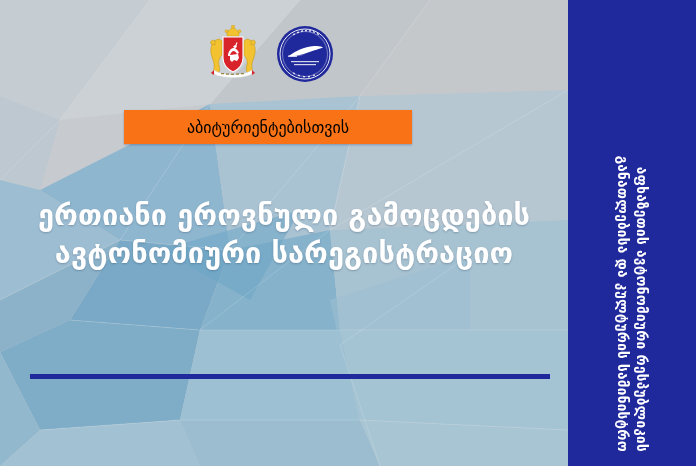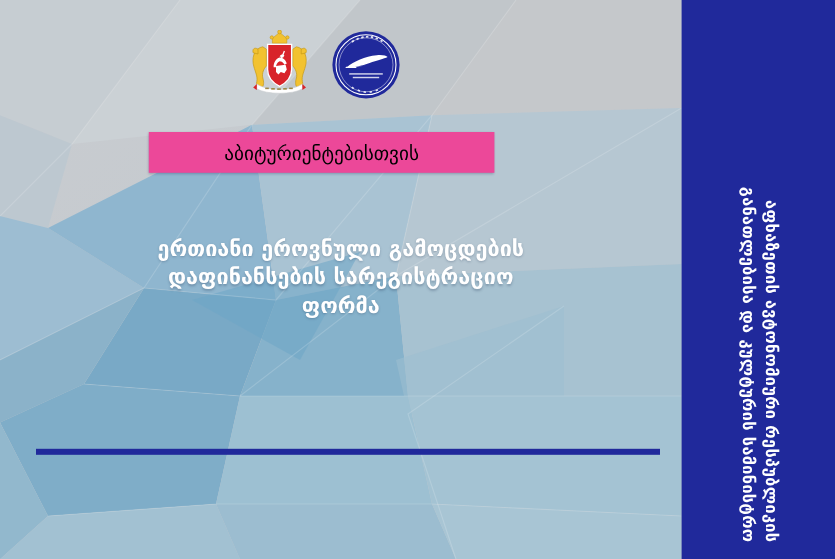--- a/index.html
+++ b/index.html
@@ -57,33 +57,33 @@
     gap:16px;
   }
   #coat-of-arms{width:54px;height:58px;display:block;}
   #naec-seal{width:58px;height:58px;display:block;}
 
   
   #banner{
     position:absolute;
     top:110px;left:124px;
     width:288px;height:34px;
-    background:#ec4899;
+    background:#f97316;
     display:flex;align-items:center;justify-content:center;
     box-shadow:0 1px 2px rgba(20,30,80,.28);
   }
 
   
   #headline{
     position:absolute;
     top:196px;left:34px;
     width:500px;
     text-align:center;
     color:#ffffff;
-    font-size:18px;
+    font-size:29px;
     font-weight:700;
     line-height:1.32;
     text-shadow:0 1px 2px rgba(40,60,90,.30);
   }
   #headline .line{display:block;}
 
   
   #divider{
     position:absolute;
     top:374px;left:30px;
@@ -229,22 +229,21 @@
       </g>
     </svg>
   </div>
 
   <div id="banner">
     <span>აბიტურიენტებისთვის</span>
   </div>
 
   <div id="headline">
     <span class="line">ერთიანი ეროვნული გამოცდების</span>
-    <span class="line">დაფინანსების სარეგისტრაციო</span>
-    <span class="line">ფორმა</span>
+    <span class="line">ავტონომიური სარეგისტრაციო</span>
   </div>
 
   <div id="divider"></div>
 
   <div id="right-panel">
     <div id="vertical-text-wrap">
       <div id="vertical-text">
         <div>აფხაზეთის ავტონომიური რესპუბლიკის</div>
         <div>განათლებისა და კულტურის სამინისტრო</div>
       </div>

